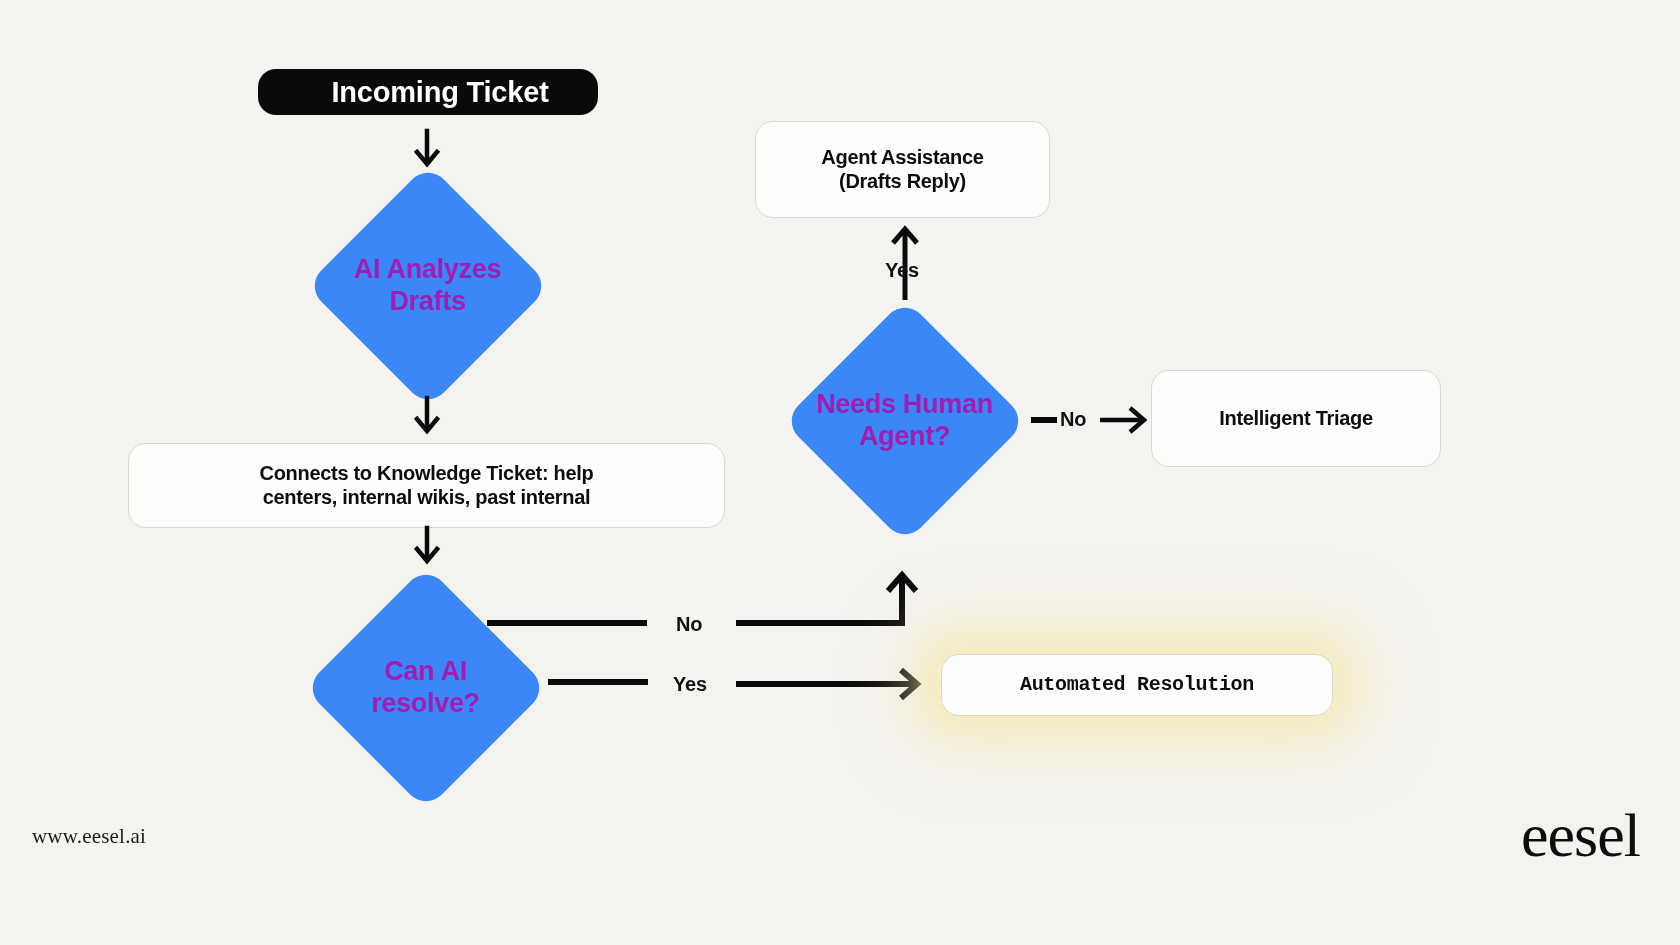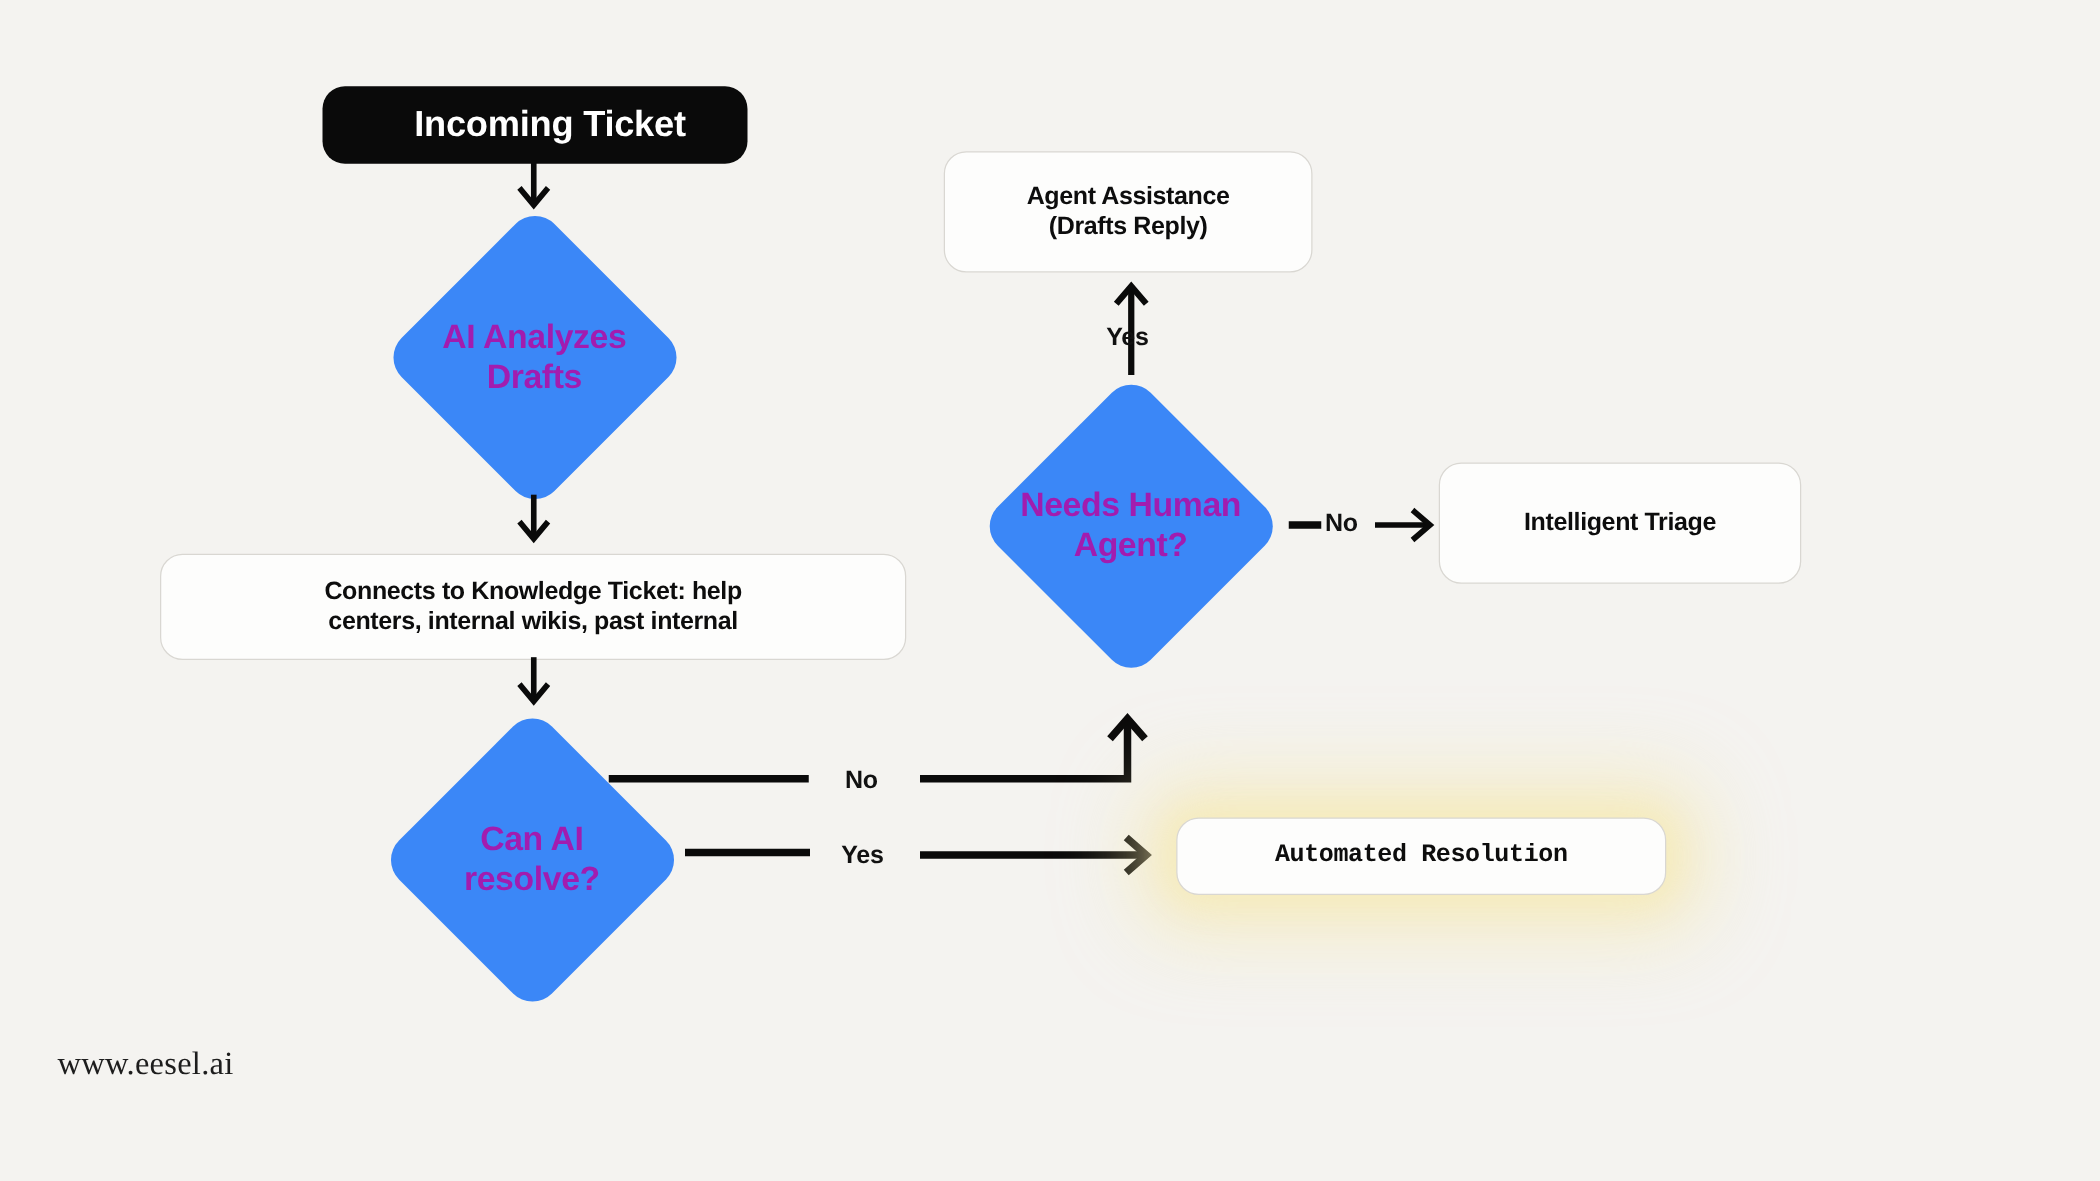--- a/index.html
+++ b/index.html
@@ -96,44 +96,43 @@
     font-size: 20px;
     font-weight: 700;
     color: #111111;
     letter-spacing: -0.2px;
     white-space: nowrap;
   }
 
   
   .footer-url {
     position: absolute;
-    left: 46px;
+    left: 32px;
     top: 824px;
     font-family: "Liberation Serif", serif;
-    font-size: 26px;
+    font-size: 21px;
     color: #1d1d1d;
     letter-spacing: 0.2px;
-    margin-top: 12px;
   }
   .brand-logo {
     position: absolute;
     right: 40px;
     top: 800px;
     font-family: "Liberation Serif", serif;
     font-size: 62px;
     color: #0d0d0d;
     letter-spacing: -1px;
   }
 </style>
 </head>
 <body>
 
 <div id="canvas">
 
-  <div class="node pill-dark" style="left:258px; top:69px; width:340px; height:62px;padding-left:24px;">
+  <div class="node pill-dark" style="left:258px; top:69px; width:340px; height:46px;padding-left:24px;">
     <span>Incoming Ticket</span>
   </div>
 
   <div class="conn" style="left:410px; top:131px;">
     <svg width="36" height="38" viewBox="0 0 36 38">
       <g stroke="#0a0a0a" stroke-width="4.5" fill="none" stroke-linecap="square">
         <line x1="17" y1="0" x2="17" y2="30"></line>
         <polyline points="7,21 17,33 27,21"></polyline>
       </g>
     </svg>
@@ -263,14 +262,15 @@
     </svg>
   </div>
 
   <div class="node pill-light" style="left:1151px; top:370px; width:290px; height:97px;">
     <span>
       <span>Intelligent Triage</span><br>
     </span>
   </div>
 
   <div class="footer-url">www.eesel.ai</div>
+  <div class="brand-logo">eesel</div>
 
 </div>
 
 </body></html>

